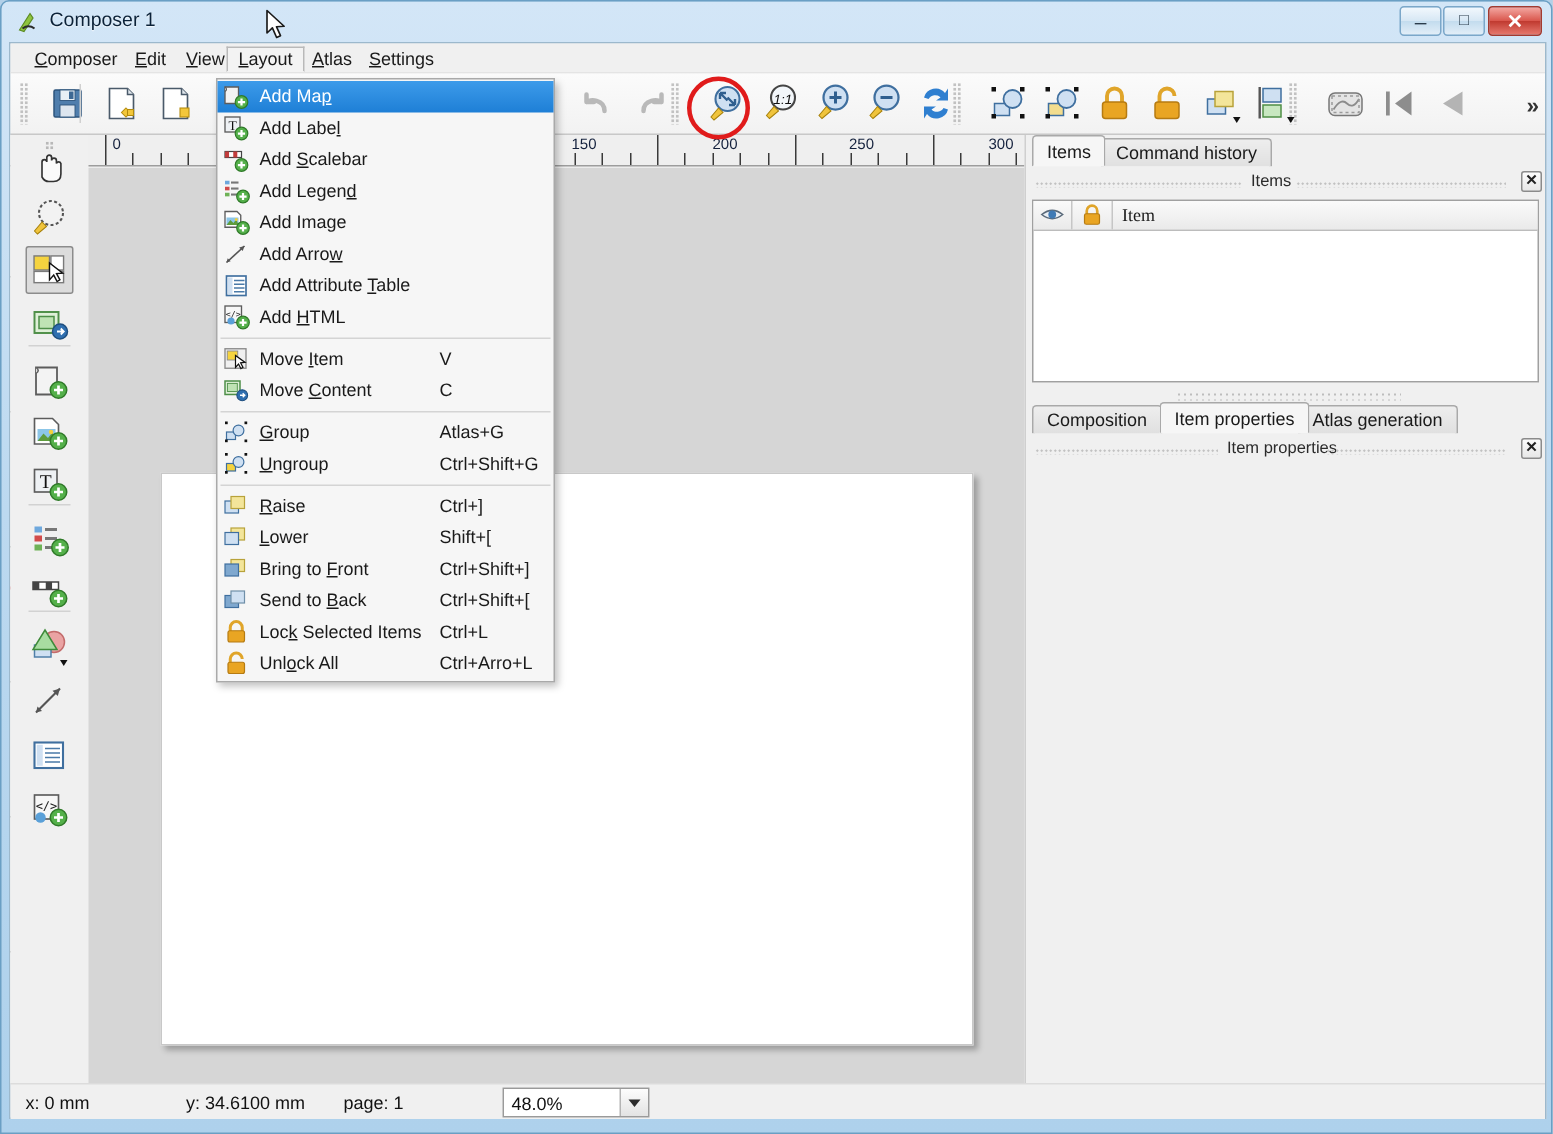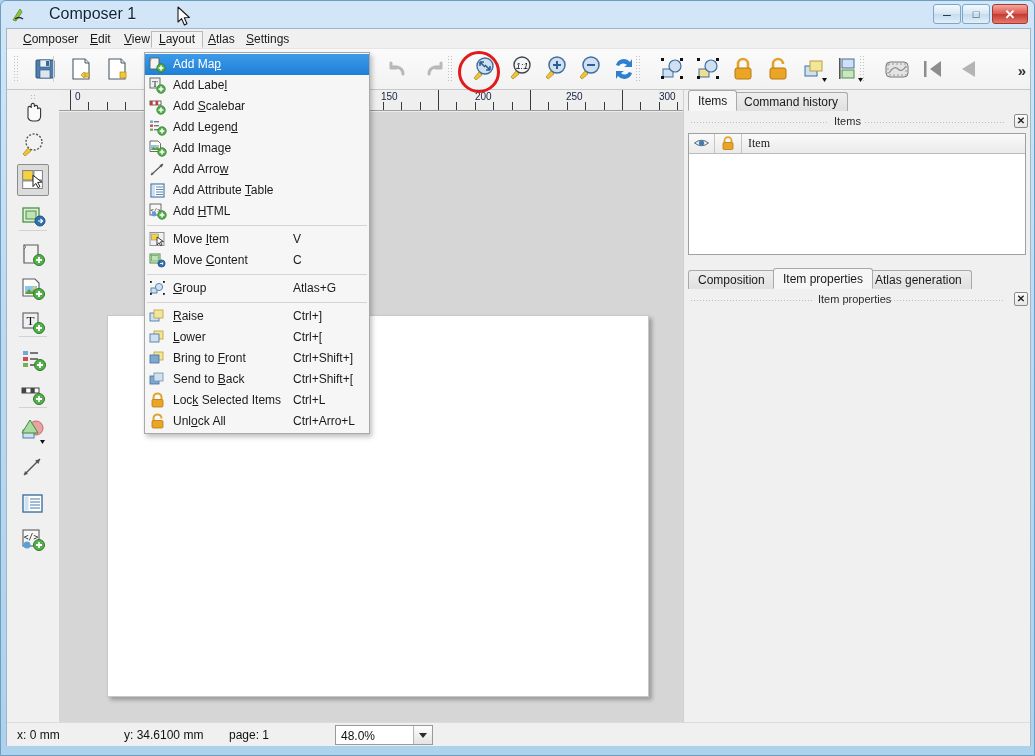--- a/index.html
+++ b/index.html
@@ -19,22 +19,22 @@
     border-radius: 6px 6px 0 0;
   }
   
   #titlebar {
     position: absolute; left: 0; top: 0; width: 1033px; height: 27px;
   }
   #title-icon {
     position: absolute; left: 10px; top: 6px; width: 16px; height: 16px;
   }
   #title-text {
-    position: absolute; left: 48px; top: 4px;
-    font-size: 16px; color: #0b2239;
+    position: absolute; left: 32px; top: 4px;
+    font-size: 13px; color: #0b2239;
     text-shadow: 0 1px 1px rgba(255,255,255,0.9);
   }
   .winbtn {
     position: absolute; top: 3px; height: 20px; width: 28px;
     border: 1px solid #7ba7c9; border-radius: 3px;
     background: linear-gradient(to bottom,#f2f8fd 0%,#d6e7f4 50%,#c3dcee 51%,#e2eef8 100%);
     cursor: default;
   }
   #btn-min { right: 73px; }
   #btn-max { right: 44px; }
@@ -925,20 +925,34 @@
           <rect x="1" y="1" width="1.8" height="1.8" fill="#111"></rect>
             <rect x="14" y="1" width="1.8" height="1.8" fill="#111"></rect>
           <rect x="1" y="13" width="1.8" height="1.8" fill="#111"></rect>
             <rect x="14" y="13" width="1.8" height="1.8" fill="#111"></rect>
         </svg>
       </span>
       <span class="mlabel"><span class="mn">G</span>roup</span>
       <span class="mshort">Atlas+G</span>
     </div>
 
+    <div class="mrow">
+      <span class="micon">
+        <svg width="18" height="17" viewBox="0 0 18 17">
+          <rect x="2" y="8" width="6" height="5" fill="#f5d33f" stroke="#3f6f9f" stroke-width=".8"></rect>
+          <circle cx="10" cy="7" r="3.6" fill="#cfe0f2" stroke="#3f6f9f" stroke-width=".8"></circle>
+          <rect x="1" y="1" width="1.8" height="1.8" fill="#111"></rect>
+            <rect x="14" y="1" width="1.8" height="1.8" fill="#111"></rect>
+          <rect x="1" y="13" width="1.8" height="1.8" fill="#111"></rect>
+            <rect x="14" y="13" width="1.8" height="1.8" fill="#111"></rect>
+        </svg>
+      </span>
+      <span class="mlabel"><span class="mn">U</span>ngroup</span>
+      <span class="mshort">Ctrl+Shift+G</span>
+    </div>
 
     <div class="msep"></div>
 
     <div class="mrow">
       <span class="micon">
         <svg width="18" height="17" viewBox="0 0 18 17">
           <rect x="1" y="5" width="9" height="8" fill="#cfe0f2" stroke="#3f6f9f" stroke-width=".8"></rect>
           <rect x="5" y="2" width="9" height="8" fill="#f3e59a" stroke="#b8a23a" stroke-width=".8"></rect>
         </svg>
       </span>
@@ -947,21 +961,21 @@
     </div>
 
     <div class="mrow">
       <span class="micon">
         <svg width="18" height="17" viewBox="0 0 18 17">
           <rect x="5" y="2" width="9" height="8" fill="#f3e59a" stroke="#b8a23a" stroke-width=".8"></rect>
           <rect x="1" y="5" width="9" height="8" fill="#cfe0f2" stroke="#3f6f9f" stroke-width=".8"></rect>
         </svg>
       </span>
       <span class="mlabel"><span class="mn">L</span>ower</span>
-      <span class="mshort">Ctrl+[</span>
+      <span class="mshort">Shift+[</span>
     </div>
 
     <div class="mrow">
       <span class="micon">
         <svg width="18" height="17" viewBox="0 0 18 17">
           <rect x="5" y="2" width="9" height="8" fill="#f3e59a" stroke="#b8a23a" stroke-width=".8"></rect>
           <rect x="1" y="5" width="9" height="8" fill="#7fa8cf" stroke="#3f6f9f" stroke-width=".8"></rect>
         </svg>
       </span>
       <span class="mlabel">Bring to <span class="mn">F</span>ront</span>

